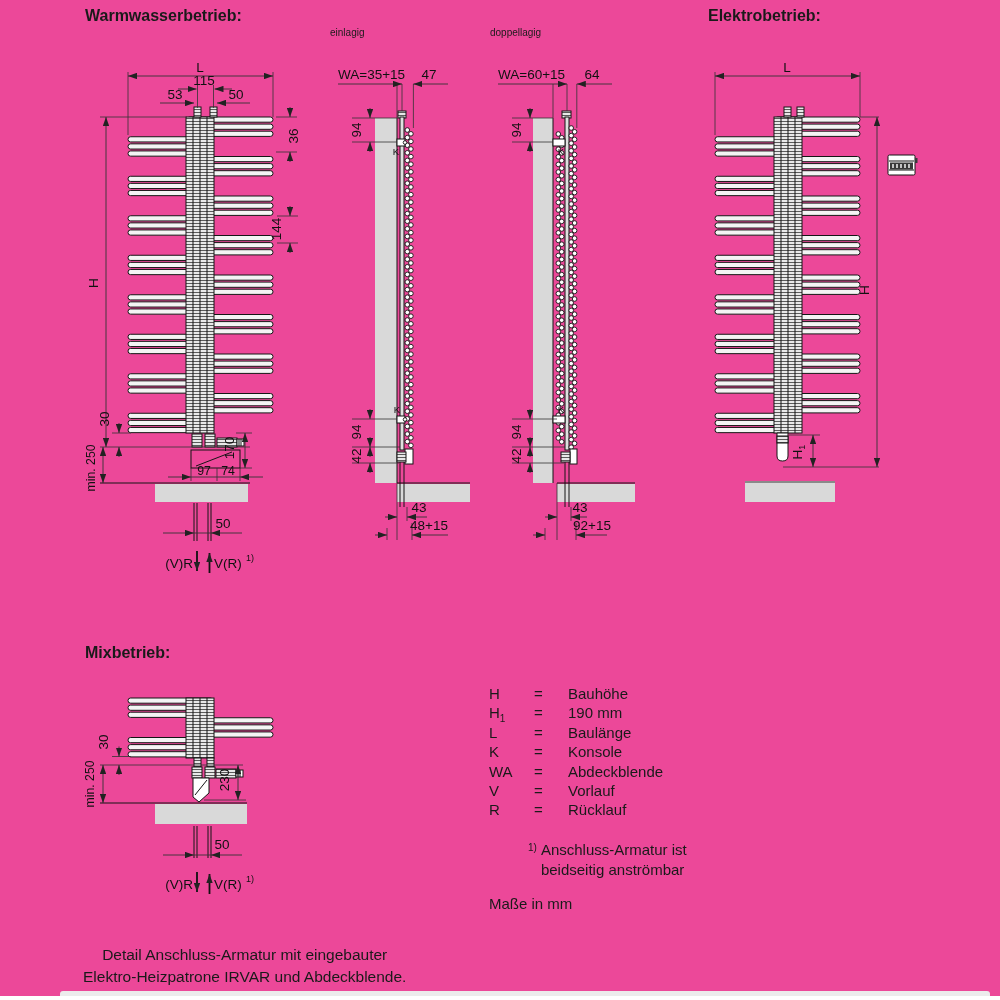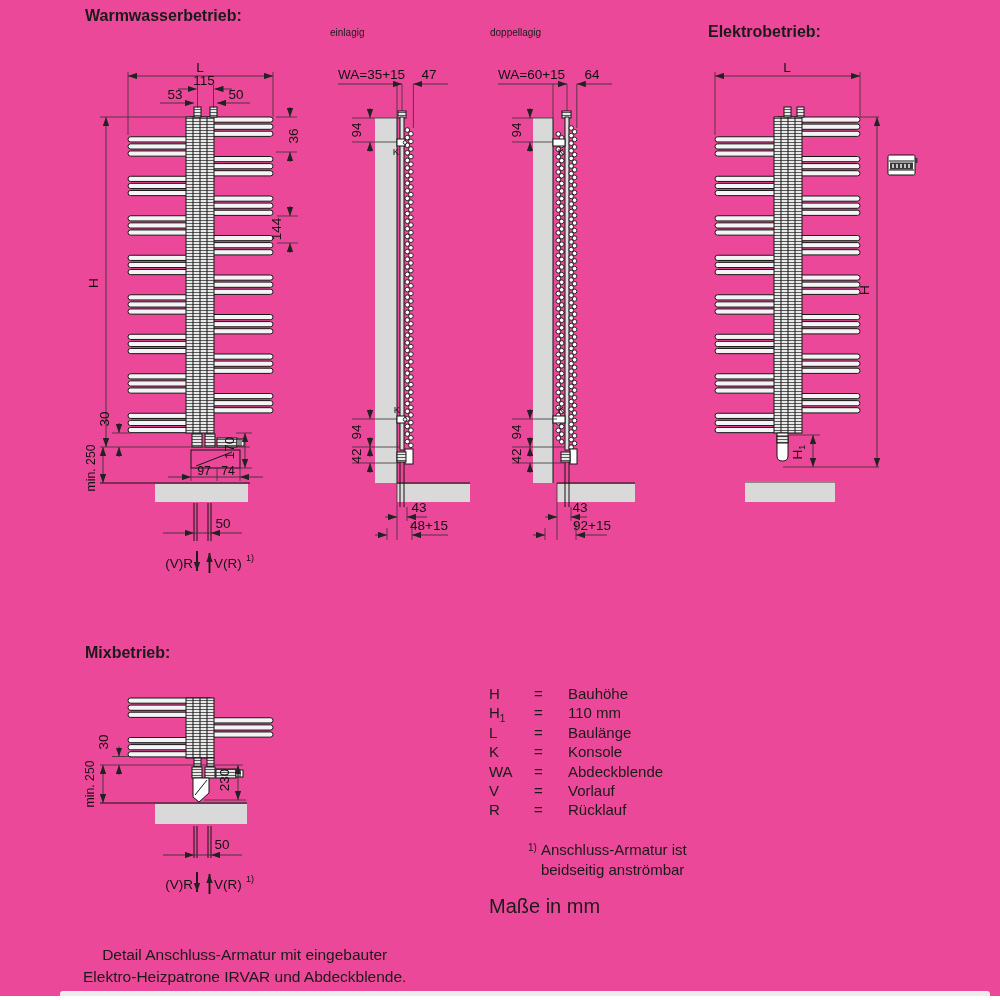--- a/index.html
+++ b/index.html
@@ -25,34 +25,34 @@
   .subtitle{position:absolute;font-size:10px;white-space:nowrap;}
   .legend{position:absolute;left:489px;top:685px;width:230px;}
   .lrow{position:relative;height:19.4px;font-size:15px;}
   .lsym{position:absolute;left:0;}
   .lsym sub{font-size:10px;}
   .leq{position:absolute;left:45px;}
   .ldef{position:absolute;left:79px;white-space:nowrap;}
   .footnote{position:absolute;left:488px;top:840px;font-size:15px;line-height:19.5px;margin-left:40px;}
   .footnote .fnsup{font-size:10px;vertical-align:top;position:relative;top:-2px;margin-right:4px;}
   .fnbody{display:inline-block;vertical-align:top;}
-  .masse{position:absolute;left:489px;top:895px;font-size:20px;}
+  .masse{position:absolute;left:489px;top:895px;font-size:15px;}
   .caption{position:absolute;left:83px;top:944px;font-size:15.5px;line-height:21.5px;text-align:center;}
   .footer-bar{position:absolute;left:60px;top:991px;width:930px;height:7px;
               background:#ececec;border-radius:3px;}
 </style>
 </head>
 <body>
 
 <div class="page">
 
   <div class="title" style="left:85px;top:7px;">Warmwasserbetrieb:</div>
   <div class="subtitle" style="left:330px;top:27px;">einlagig</div>
   <div class="subtitle" style="left:490px;top:27px;">doppellagig</div>
-  <div class="title" style="left:708px;top:23px;">Elektrobetrieb:</div>
+  <div class="title" style="left:708px;top:7px;">Elektrobetrieb:</div>
   <div class="title" style="left:85px;top:644px;">Mixbetrieb:</div>
 
   <svg width="1000" height="1000" viewBox="0 0 1000 1000">
     <defs>
       <pattern id="hp" width="3" height="3" patternUnits="userSpaceOnUse">
         <rect width="3" height="3" fill="#e8e8e8"></rect>
         <line x1="0" y1="1.5" x2="3" y2="1.5" stroke="#4a4a4a" stroke-width="0.9"></line>
       </pattern>
       <marker id="ah" markerUnits="userSpaceOnUse" markerWidth="9" markerHeight="6.4" refX="9" refY="3.2" orient="auto">
         <path d="M0,0 L9,3.2 L0,6.4 z" fill="#222"></path>
@@ -719,21 +719,21 @@
 
   <div class="legend">
     <div class="lrow">
         <span class="lsym"><span>H</span><sub></sub></span>
         <span class="leq">=</span>
         <span class="ldef">Bauhöhe</span>
       </div>
     <div class="lrow">
         <span class="lsym"><span>H</span><sub>1</sub></span>
         <span class="leq">=</span>
-        <span class="ldef">110 mm</span>
+        <span class="ldef">190 mm</span>
       </div>
     <div class="lrow">
         <span class="lsym"><span>L</span><sub></sub></span>
         <span class="leq">=</span>
         <span class="ldef">Baulänge</span>
       </div>
     <div class="lrow">
         <span class="lsym"><span>K</span><sub></sub></span>
         <span class="leq">=</span>
         <span class="ldef">Konsole</span>

